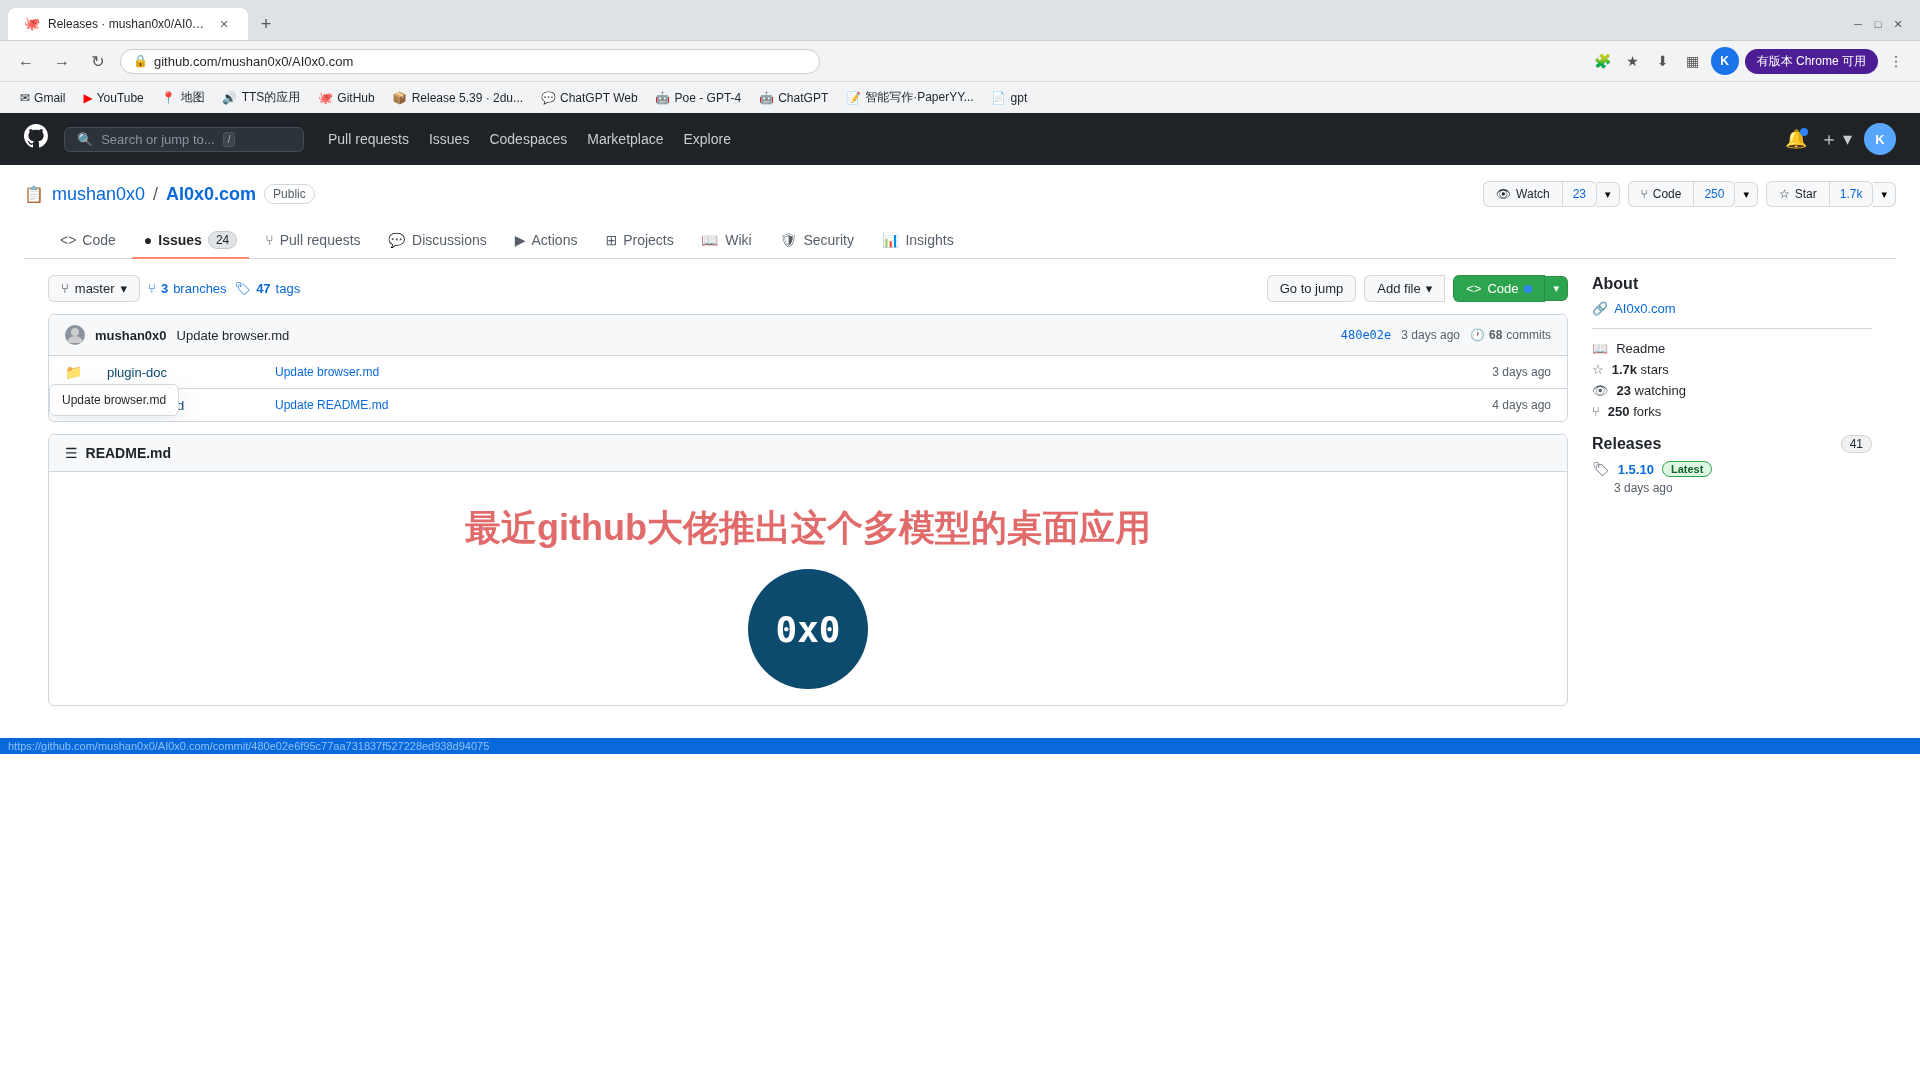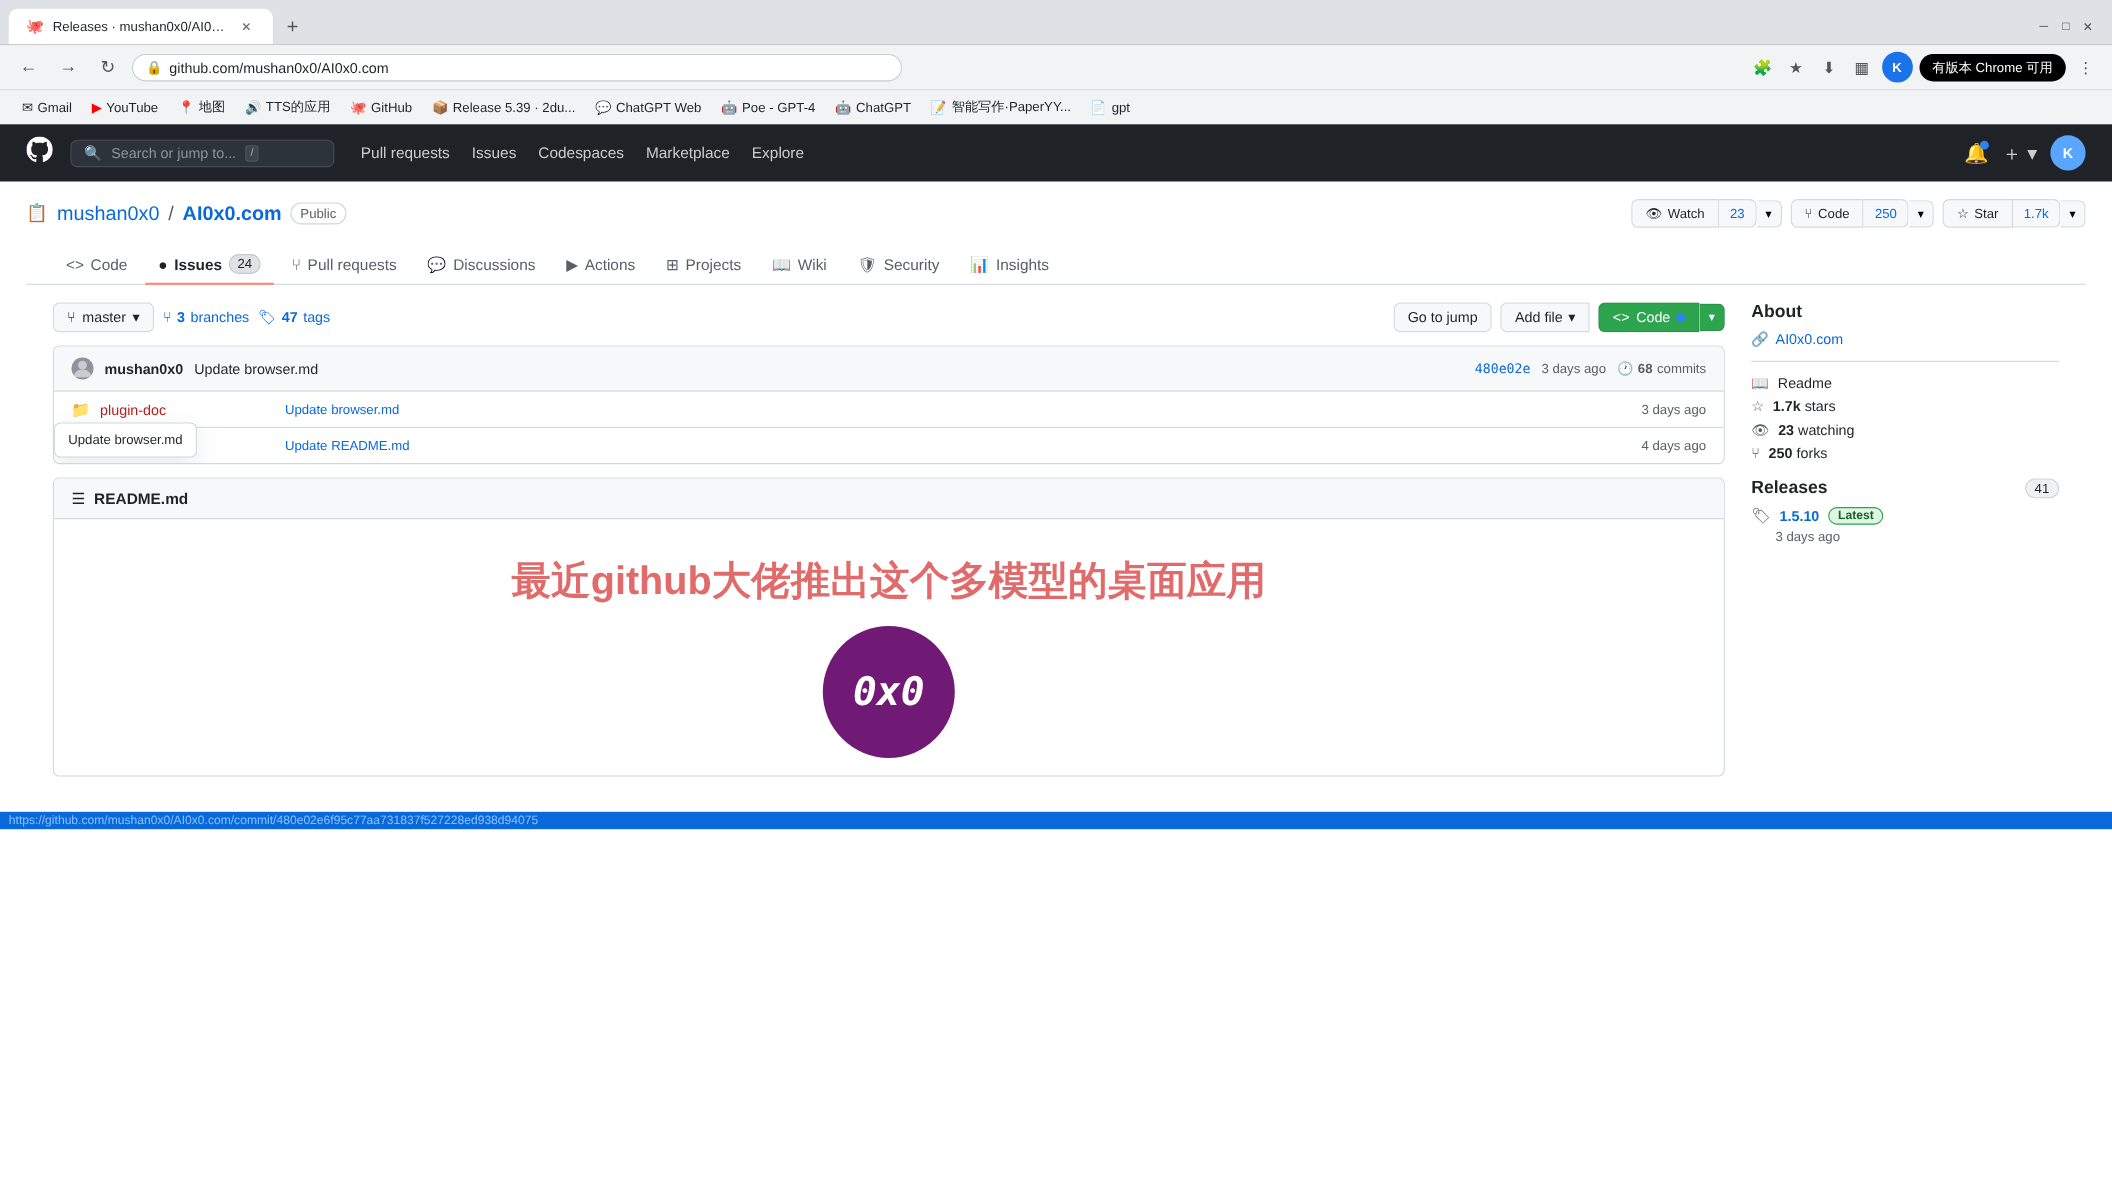--- a/index.html
+++ b/index.html
@@ -16,21 +16,21 @@
     .browser-window-controls { margin-left: auto; display: flex; gap: 8px; align-items: center; padding-right: 8px; }
     .win-btn { width: 12px; height: 12px; font-size: 11px; color: #555; cursor: pointer; display: flex; align-items: center; justify-content: center; }
 
     .browser-toolbar { background: #f1f3f4; padding: 6px 12px; display: flex; align-items: center; gap: 8px; border-top: 1px solid #ccc; }
     .nav-btn { background: none; border: none; cursor: pointer; color: #555; font-size: 16px; padding: 4px; border-radius: 50%; width: 28px; height: 28px; display: flex; align-items: center; justify-content: center; }
     .address-bar { flex: 1; display: flex; align-items: center; background: #fff; border: 1px solid #ccc; border-radius: 20px; padding: 4px 12px; gap: 6px; font-size: 13px; color: #1f2328; max-width: 700px; }
     .address-bar .lock-icon { color: #555; font-size: 12px; }
     .address-url { flex: 1; color: #1f2328; font-size: 13px; }
     .toolbar-icons { display: flex; align-items: center; gap: 6px; margin-left: auto; }
     .toolbar-icon { width: 24px; height: 24px; display: flex; align-items: center; justify-content: center; color: #555; font-size: 14px; cursor: pointer; border-radius: 50%; }
-    .chrome-update-btn { background: #000000; color: white; border: none; border-radius: 16px; padding: 4px 12px; font-size: 12px; cursor: pointer; white-space: nowrap; }
+    .chrome-update-btn { background: #4c1d95; color: white; border: none; border-radius: 16px; padding: 4px 12px; font-size: 12px; cursor: pointer; white-space: nowrap; }
     .user-avatar-chrome { width: 28px; height: 28px; border-radius: 50%; background: #1a73e8; color: white; display: flex; align-items: center; justify-content: center; font-size: 12px; font-weight: bold; }
 
     
     .bookmarks-bar { background: #f1f3f4; padding: 4px 12px; display: flex; align-items: center; gap: 2px; border-top: 1px solid #ddd; overflow: hidden; }
     .bookmark-item { display: flex; align-items: center; gap: 4px; padding: 3px 8px; border-radius: 4px; font-size: 12px; color: #1f2328; cursor: pointer; white-space: nowrap; }
     .bookmark-icon { font-size: 12px; }
 
     
     .github-header { background: #1f2328; color: #fff; padding: 10px 24px; display: flex; align-items: center; gap: 16px; }
     .gh-logo { font-size: 24px; color: #fff; }
@@ -91,38 +91,38 @@
     .commit-avatar { width: 20px; height: 20px; border-radius: 50%; background: #8b949e; display: flex; align-items: center; justify-content: center; font-size: 10px; color: white; overflow: hidden; }
     .commit-author { font-weight: 600; color: #1f2328; font-size: 13px; }
     .commit-message { color: #1f2328; font-size: 13px; }
     .commit-hash { color: #0969da; font-size: 12px; font-family: monospace; margin-left: auto; }
     .commit-time { color: #57606a; font-size: 12px; }
     .commits-link { display: flex; align-items: center; gap: 4px; color: #57606a; font-size: 12px; cursor: pointer; }
 
     .file-row { display: flex; align-items: center; padding: 8px 16px; border-bottom: 1px solid #d0d7de; gap: 8px; }
     .file-row:last-child { border-bottom: none; }
     .file-icon { font-size: 14px; color: #57606a; width: 18px; }
-    .file-name { color: #b91c1c; font-size: 13px; cursor: pointer; flex: 0 0 auto; min-width: 160px; }
+    .file-name { color: #0c4a6e; font-size: 13px; cursor: pointer; flex: 0 0 auto; min-width: 160px; margin-left: 16px; }
     .file-commit { color: #57606a; font-size: 12px; flex: 1; }
     .file-commit a { color: #0969da; cursor: pointer; text-decoration: none; }
     .file-time { color: #57606a; font-size: 12px; margin-left: auto; white-space: nowrap; }
 
     
     .tooltip-container { position: relative; }
     .tooltip { position: absolute; background: #fff; border: 1px solid #d0d7de; border-radius: 6px; padding: 8px 12px; font-size: 12px; color: #1f2328; white-space: nowrap; box-shadow: 0 8px 24px rgba(140,149,159,0.2); z-index: 100; top: 28px; left: 0; }
 
     
     .readme-section { border: 1px solid #d0d7de; border-radius: 6px; margin-top: 12px; overflow: hidden; }
     .readme-header { background: #f6f8fa; padding: 10px 16px; border-bottom: 1px solid #d0d7de; display: flex; align-items: center; gap: 8px; }
     .readme-title { font-weight: 600; font-size: 14px; color: #1f2328; }
     .readme-body { padding: 16px; min-height: 120px; }
 
     
     .watermark-text { font-size: 36px; color: rgba(220, 80, 80, 0.85); font-weight: bold; text-align: center; padding: 16px; font-family: "Microsoft YaHei", sans-serif; }
-    .watermark-logo { width: 120px; height: 120px; background: #701a75; border-radius: 50%; display: flex; align-items: center; justify-content: center; margin: 0 auto; font-size: 36px; font-weight: bold; color: white; font-family: monospace; font-style: italic; }
+    .watermark-logo { width: 120px; height: 120px; background: #0c4a6e; border-radius: 50%; display: flex; align-items: center; justify-content: center; margin: 0 auto; font-size: 36px; font-weight: bold; color: white; font-family: monospace; }
 
     
     .sidebar { width: 280px; flex-shrink: 0; }
     .about-section { margin-bottom: 16px; }
     .about-title { font-size: 16px; font-weight: 600; color: #1f2328; margin-bottom: 8px; }
     .about-desc { font-size: 13px; color: #57606a; line-height: 1.5; margin-bottom: 12px; }
     .about-link { display: flex; align-items: center; gap: 6px; color: #0969da; font-size: 13px; cursor: pointer; margin-bottom: 8px; text-decoration: none; }
     .sidebar-divider { border: none; border-top: 1px solid #d0d7de; margin: 12px 0; }
     .sidebar-stat { display: flex; align-items: center; gap: 8px; font-size: 13px; color: #57606a; margin-bottom: 6px; }
     .sidebar-stat strong { color: #1f2328; }

